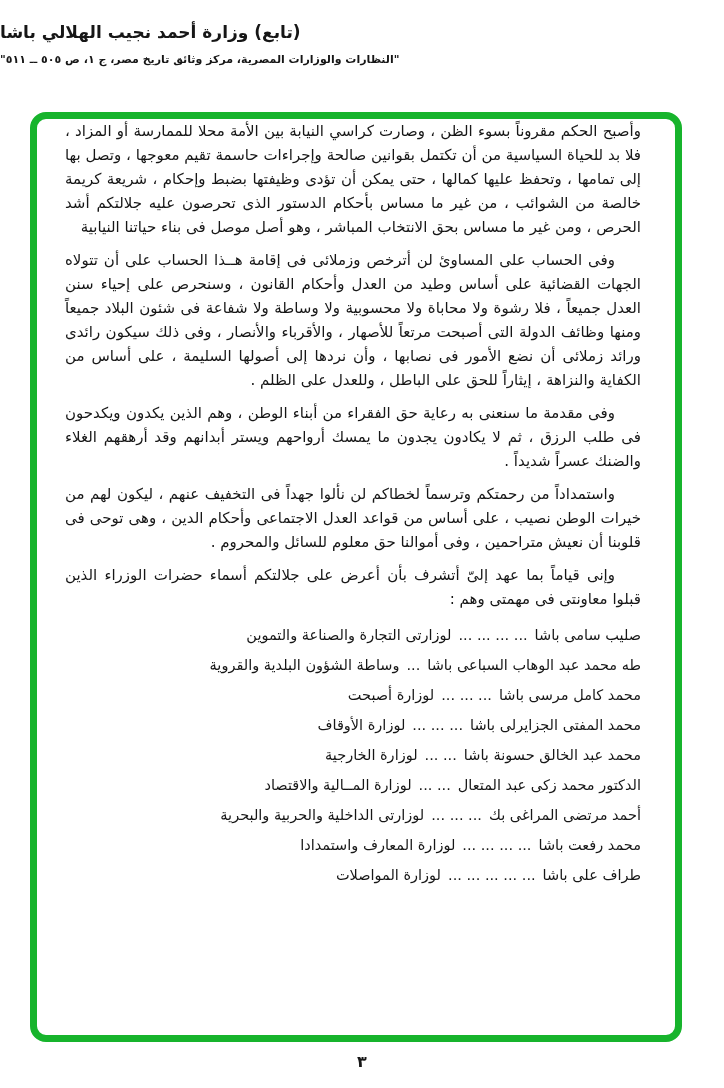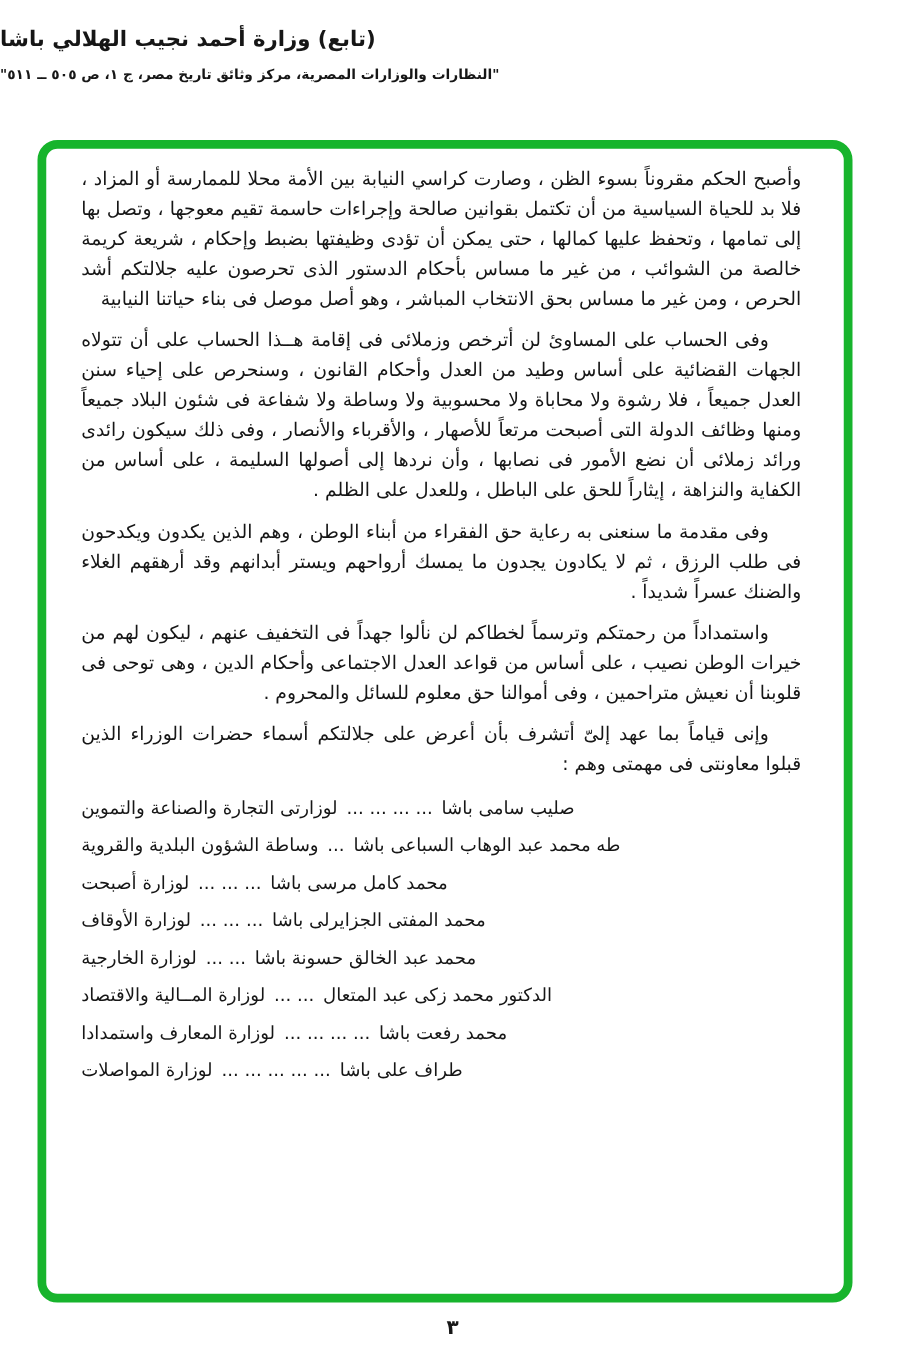--- a/index.html
+++ b/index.html
@@ -17,33 +17,33 @@
   .header .title{
     font-size:17px;font-weight:bold;letter-spacing:.5px;
   }
   .header .citation{
     margin-top:11px;font-size:11px;font-weight:bold;
   }
   .frame{
     position:absolute;left:30px;top:112px;
     width:652px;height:930px;box-sizing:border-box;
     border:7px solid #17b42c;border-radius:16px;
-    padding:12px 34px 8px 28px;
+    padding:0 34px 8px 28px;
     overflow:hidden;
   }
   .paragraphs{direction:rtl;}
   .para{
     margin:0 0 9px 0;
     font-size:15px;line-height:24px;
     text-align:justify;text-justify:inter-word;
     text-indent:26px;
   }
   .para.no-indent{text-indent:0;}
   .ministers{
-    margin-top:8px;direction:rtl;text-align:left;
+    margin-top:8px;direction:rtl;text-align:right;
   }
   .m-row{
     line-height:30px;font-size:14.5px;white-space:nowrap;
   }
   .m-row .dots{
     margin:0 7px;letter-spacing:1px;
   }
   .page-number{
     position:absolute;top:1052px;left:0;right:0;
     text-align:center;font-size:16px;font-weight:bold;
@@ -65,18 +65,19 @@
       <p class="para">واستمداداً من رحمتكم وترسماً لخطاكم لن نألوا جهداً فى التخفيف عنهم ، ليكون لهم من خيرات الوطن نصيب ، على أساس من قواعد العدل الاجتماعى وأحكام الدين ، وهى توحى فى قلوبنا أن نعيش متراحمين ، وفى أموالنا حق معلوم للسائل والمحروم .</p>
       <p class="para">وإنى قياماً بما عهد إلىّ أتشرف بأن أعرض على جلالتكم أسماء حضرات الوزراء الذين قبلوا معاونتى فى مهمتى وهم :</p>
     </div>
   <div class="ministers">
       <div class="m-row"><span>صليب سامى باشا</span><span class="dots">... ... ... ...</span><span>لوزارتى التجارة والصناعة والتموين</span></div>
       <div class="m-row"><span>طه محمد عبد الوهاب السباعى باشا</span><span class="dots">...</span><span>وساطة الشؤون البلدية والقروية</span></div>
       <div class="m-row"><span>محمد كامل مرسى باشا</span><span class="dots">... ... ...</span><span>لوزارة أصبحت</span></div>
       <div class="m-row"><span>محمد المفتى الجزايرلى باشا</span><span class="dots">... ... ...</span><span>لوزارة الأوقاف</span></div>
       <div class="m-row"><span>محمد عبد الخالق حسونة باشا</span><span class="dots">... ...</span><span>لوزارة الخارجية</span></div>
       <div class="m-row"><span>الدكتور محمد زكى عبد المتعال</span><span class="dots">... ...</span><span>لوزارة المــالية والاقتصاد</span></div>
+      <div class="m-row"><span>أحمد مرتضى المراغى بك</span><span class="dots">... ... ...</span><span>لوزارتى الداخلية والحربية والبحرية</span></div>
       <div class="m-row"><span>محمد رفعت باشا</span><span class="dots">... ... ... ...</span><span>لوزارة المعارف واستمدادا</span></div>
       <div class="m-row"><span>طراف على باشا</span><span class="dots">... ... ... ... ...</span><span>لوزارة المواصلات</span></div>
     </div>
 </div>
 
 <div class="page-number">٣</div>
 
 </body></html>

